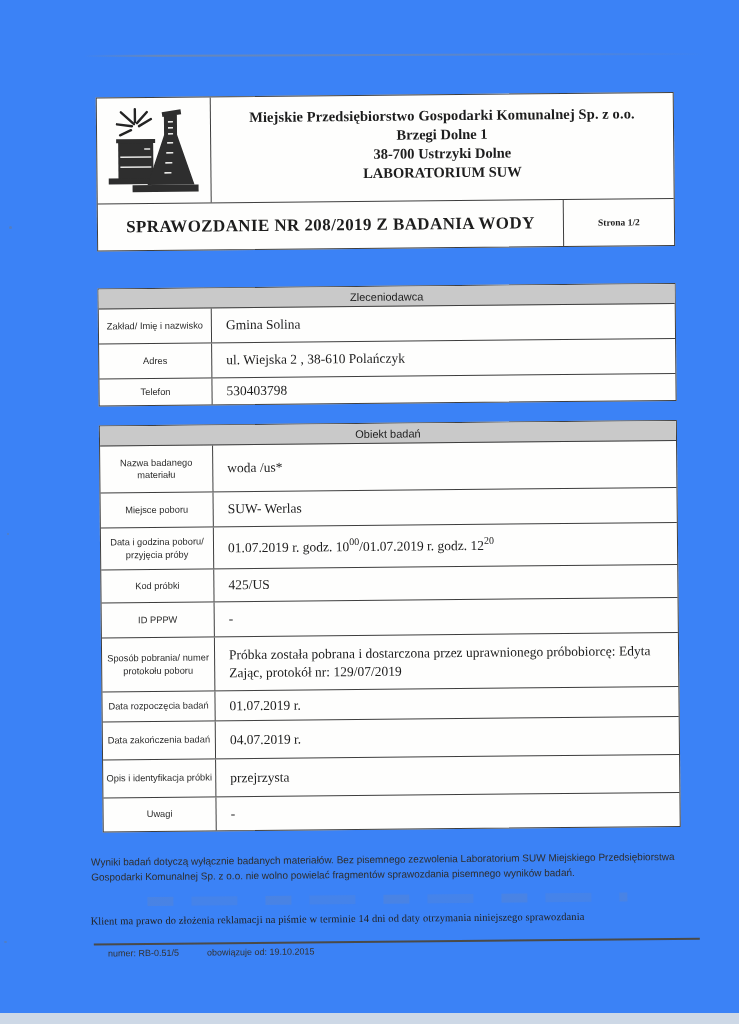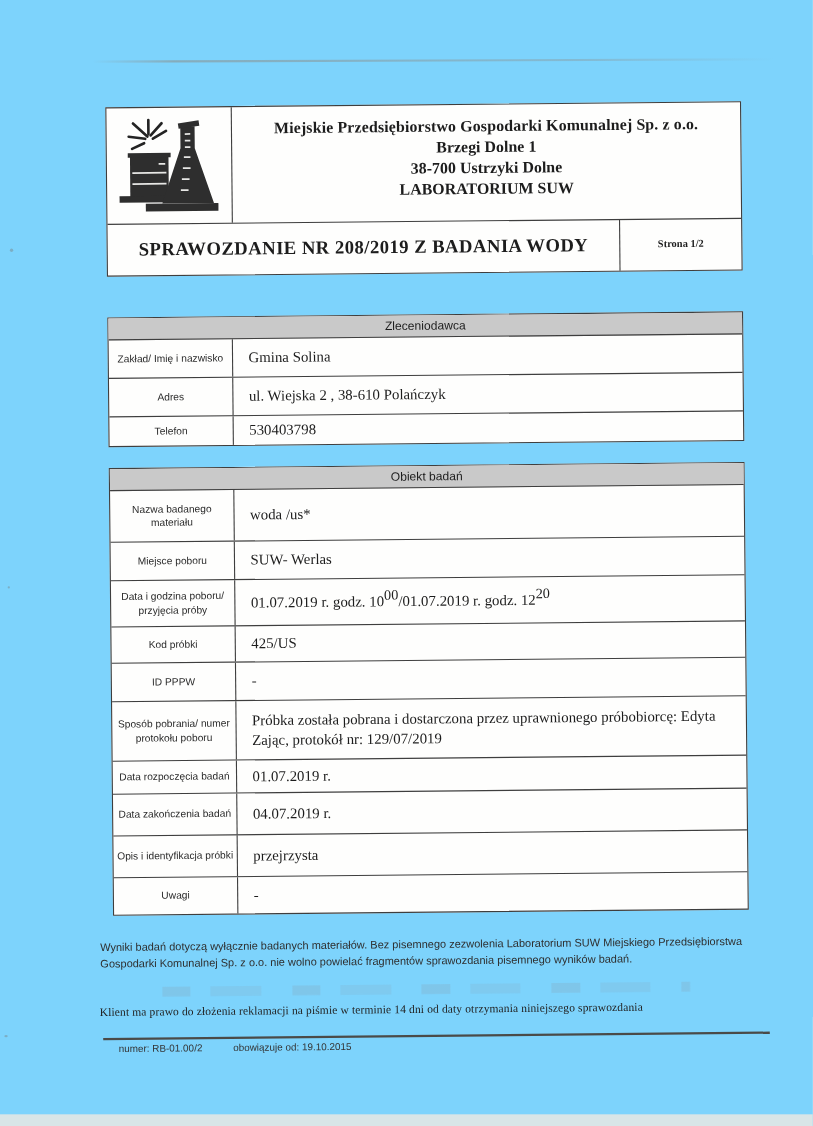--- a/index.html
+++ b/index.html
@@ -1,21 +1,21 @@
 <!DOCTYPE html>
 <html><head>
 <meta charset="utf-8">
 <style>
   * { margin:0; padding:0; box-sizing:border-box; }
   html,body { width:739px; height:1024px; }
   body { font-family:"Liberation Serif", serif; color:#1d1d1d; background:#f4f4f1; }
 
   .page {
     position:relative; width:739px; height:1024px; overflow:hidden;
-    background:#7dd3fc;
+    background:#3b82f6;
   }
   
   .scan-top-line {
     position:absolute; top:54px; left:84px; width:620px; height:2px;
     background:linear-gradient(to right, rgba(150,150,145,0), rgba(140,140,135,.55) 12%, rgba(140,140,135,.35) 72%, rgba(150,150,145,0));
     transform:rotate(-.2deg);
   }
   .scan-bottom-band {
     position:absolute; left:0; right:0; bottom:0; height:11px;
     background:#e7e7e3; opacity:.85;
@@ -58,21 +58,21 @@
   .dlabel {
     width:113px; border-right:1.6px solid #3e3e3e; flex-shrink:0;
     display:flex; align-items:center; justify-content:center; text-align:center;
     font-family:"Liberation Sans", sans-serif; font-size:9.3px; color:#2b2b2b;
     line-height:1.3; padding:3px 3px;
   }
   .dvalue {
     flex:1; display:flex; align-items:center;
     font-size:13.5px; line-height:1.3; padding:4px 10px 4px 14px;
   }
-  .dvalue sup { font-size:13px; vertical-align:super; line-height:0;margin-top:20px; }
+  .dvalue sup { font-size:10px; vertical-align:super; line-height:0;margin-top:20px; }
 
   
   .disclaimer {
     margin:23px 0 0 2px; width:602px;
     font-family:"Liberation Sans", sans-serif; font-size:10px; color:#2e2e2e; line-height:1.45;
   }
   .bleed-through {
     margin:13px 0 0 58px; width:480px; height:9px; opacity:.5; filter:blur(.7px);
     background:
       repeating-linear-gradient(to right,
@@ -208,20 +208,20 @@
         <div class="dlabel">Uwagi</div>
         <div class="dvalue">-</div>
       </div>
     </div>
 
     <p class="disclaimer">Wyniki badań dotyczą wyłącznie badanych materiałów. Bez pisemnego zezwolenia Laboratorium SUW Miejskiego Przedsiębiorstwa Gospodarki Komunalnej Sp. z o.o. nie wolno powielać fragmentów sprawozdania pisemnego wyników badań.</p>
     <div class="bleed-through"></div>
     <p class="complaint">Klient ma prawo do złożenia  reklamacji na  piśmie w terminie 14 dni od daty otrzymania  niniejszego sprawozdania</p>
     <div class="footer-rule"></div>
     <div class="footer-meta">
-      <span>numer: RB-01.00/2</span>
+      <span>numer: RB-0.51/5</span>
       <span>obowiązuje od: 19.10.2015</span>
     </div>
 
   </div>
 
   <div class="scan-bottom-band"></div>
 </div>
 
 </body></html>

